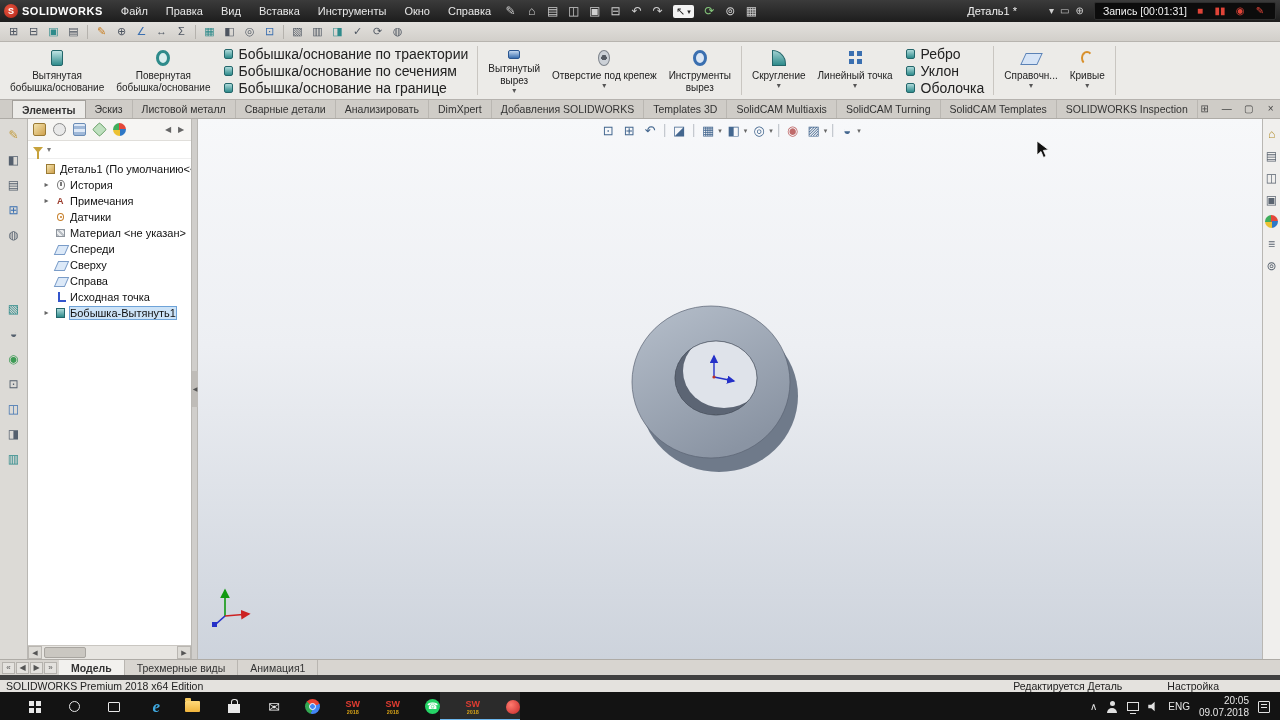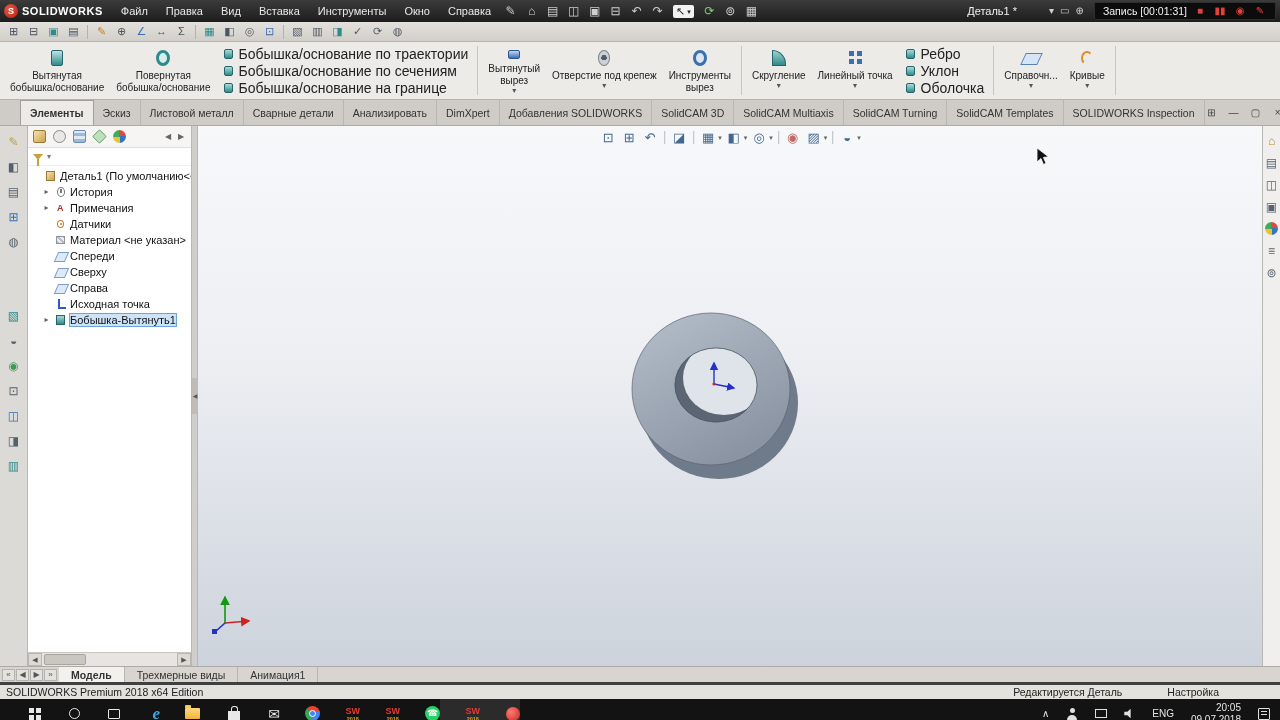--- a/index.html
+++ b/index.html
@@ -52,21 +52,21 @@
   .ri-pattern::before { left:6px; top:4px; width:5px; height:5px; background:#3a6fb0; box-shadow:8px 0 #3a6fb0, 0 8px #3a6fb0, 8px 8px #3a6fb0; }
   .ri-ref::before { left:4px; top:6px; width:15px; height:10px; background:#d6e4f6; border:1px solid #5b82b5; transform:skewX(-25deg); }
   .ri-curves::before { inset:4px 6px; border:2.5px solid; border-color:#d88f2a transparent transparent #d88f2a; border-radius:50%; }
   .si { width:13px; height:12px; position:relative; flex:none; }
   .si::before { content:""; position:absolute; inset:1px 2px; border-radius:2px; }
   .si-teal::before { background:linear-gradient(#aedada,#2e8b8b); border:1px solid #23666a; }
   .si-blue::before { background:linear-gradient(#b9cfe9,#3a6fb0); border:1px solid #2a5590; }
   .si-gray::before { background:linear-gradient(#dbe1e8,#8b9aac); border:1px solid #64748a; }
 
   
-  .cmtabs { height:26px; background:#cfccc7; display:flex; align-items:stretch; padding-left:20px; border-bottom:1px solid #aeaba6; }
+  .cmtabs { height:19px; background:#cfccc7; display:flex; align-items:stretch; padding-left:12px; border-bottom:1px solid #aeaba6; }
   .cmtab { padding:2px 9px; font-size:10.5px; color:#333; border-right:1px solid #bab7b2; display:flex; align-items:center; white-space:nowrap; cursor:default; }
   .cmtab.active { background:#ecebe8; font-weight:bold; border:1px solid #a3a09b; border-bottom:none; }
   .wctrl { margin-left:auto; display:flex; align-items:center; gap:8px; padding-right:8px; color:#444; }
   .wctrl .glyph { font-size:10px; width:14px; }
 
   
   #main { display:flex; height:540px; }
   .left-toolbar { width:28px; background:#dcdad6; border-right:1px solid #b9b7b3; display:flex; flex-direction:column; align-items:center; padding-top:8px; gap:9px; }
   .lt-ico { font-size:12px; color:#55606e; width:18px; height:16px; }
   .lt-ico.teal{color:#2e8b8b;} .lt-ico.blue{color:#3a6fb0;} .lt-ico.gold{color:#c29a3a;} .lt-ico.green{color:#3d9b55;}
@@ -129,21 +129,21 @@
   .ico-beachball { width:13px; height:13px; border-radius:50%; background:conic-gradient(#e4483b 0 90deg,#2e78c6 0 180deg,#ecc132 0 270deg,#3fae5c 0); }
 
   
   .modeltabs { height:16px; background:#d8d5d0; border-top:1px solid #aeaba6; display:flex; align-items:stretch; }
   .mt-nav { display:flex; align-items:center; padding:0 2px; gap:1px; }
   .mt-nav .glyph { width:13px; height:12px; font-size:8px; color:#555; background:#e4e2de; border:1px solid #b5b2ad; }
   .mtab { padding:1px 12px; display:flex; align-items:center; font-size:10.5px; color:#333; border-right:1px solid #b9b6b1; cursor:default; white-space:nowrap; }
   .mtab.active { background:#f2f1ee; font-weight:bold; }
 
   
-  .statusbar { height:17px; background:#e4e2de; border-top:3px solid #404040; display:flex; align-items:center; padding:0 6px; font-size:10.5px; color:#222; }
+  .statusbar { height:17px; background:#e4e2de; border-top:5px solid #404040; display:flex; align-items:center; padding:0 6px; font-size:10.5px; color:#222; }
   .sb-right { margin-left:auto; display:flex; align-items:center; gap:45px; padding-right:55px; }
 
   
   .taskbar { height:29px; background:#131313; display:flex; align-items:stretch; }
   .tcell { width:40px; display:flex; align-items:center; justify-content:flex-end; cursor:default; }
   .tcell.active { background:#2b2b2b; box-shadow:inset 0 -2px 0 #6cb8f0; }
   .ico-win { width:5px; height:5px; background:#e8e8e8; box-shadow:7px 0 #e8e8e8, 0 7px #e8e8e8, 7px 7px #e8e8e8; margin:-6px 6px 0 0; }
   .ico-cortana { width:11px; height:11px; border:1.5px solid #e8e8e8; border-radius:50%; }
   .ico-taskview { width:12px; height:10px; border:1.5px solid #e8e8e8; border-radius:1px; }
   .ico-edge::before { content:"e"; font:bold italic 17px "Liberation Serif", serif; color:#3fa9e0; }
@@ -152,21 +152,21 @@
   .ico-store { width:12px; height:9px; background:#e8e8e8; position:relative; margin-top:4px; }
   .ico-store::before { content:""; position:absolute; top:-5px; left:2.5px; width:5px; height:5px; border:1.5px solid #e8e8e8; border-bottom:none; border-radius:3px 3px 0 0; }
   .ico-mail { color:#e8e8e8; font-size:14px; }
   .ico-chrome { width:15px; height:15px; border-radius:50%; background:conic-gradient(from -50deg, #ea4335 0 120deg, #4285f4 0 240deg, #34a853 0 360deg); position:relative; }
   .ico-chrome::after { content:""; position:absolute; left:4px; top:4px; width:5px; height:5px; background:#4285f4; border:1.5px solid #fff; border-radius:50%; }
   .sw-badge { display:flex; flex-direction:column; align-items:center; line-height:1; }
   .sw-badge .swt { font:bold 9px "Liberation Sans"; color:#e03c31; }
   .sw-badge .swy { font:bold 5.5px "Liberation Sans"; color:#d4a017; }
   .ico-wa { width:15px; height:15px; border-radius:50%; background:#25d366; color:#fff; font-size:9px; display:flex; align-items:center; justify-content:center; }
   .ico-rec { width:14px; height:14px; border-radius:50%; background:radial-gradient(circle at 35% 35%, #ff7a6e, #c62828); }
-  .tray { margin-left:auto; display:flex; align-items:center; gap:17px; padding:0 10px; color:#e6e6e6;justify-content:space-between; }
+  .tray { margin-left:auto; display:flex; align-items:center; gap:9px; padding:0 10px; color:#e6e6e6;justify-content:space-between; }
   .tray .glyph { font-size:10px; color:#e0e0e0; }
   .ico-person { position:relative; width:12px; height:12px; }
   .ico-person::before { content:""; position:absolute; top:0; left:3.5px; width:5px; height:5px; border-radius:50%; background:#e0e0e0; }
   .ico-person::after { content:""; position:absolute; bottom:0; left:1px; width:10px; height:5px; border-radius:5px 5px 0 0; background:#e0e0e0; }
   .ico-net { width:12px; height:9px; border:1.5px solid #e0e0e0; position:relative; }
   .ico-net::after { content:""; position:absolute; left:2px; right:2px; bottom:-4px; height:1.5px; background:#e0e0e0; }
   .ico-speaker { width:11px; height:11px; background:#e0e0e0; clip-path:polygon(0 35%,28% 35%,58% 6%,58% 94%,28% 65%,0 65%); }
   .lang { font-size:10px; }
   .clock { font-size:10px; line-height:12px; text-align:right; }
   .ico-notif { width:12px; height:12px; border:1.5px solid #e0e0e0; border-radius:1px; position:relative; }
@@ -334,21 +334,21 @@
 </div>
 
 <div class="cmtabs">
   <span class="cmtab active">Элементы</span>
   <span class="cmtab">Эскиз</span>
   <span class="cmtab">Листовой металл</span>
   <span class="cmtab">Сварные детали</span>
   <span class="cmtab">Анализировать</span>
   <span class="cmtab">DimXpert</span>
   <span class="cmtab">Добавления SOLIDWORKS</span>
-  <span class="cmtab">SolidCAM 3D</span>
+  <span class="cmtab">Templates 3D</span>
   <span class="cmtab">SolidCAM Multiaxis</span>
   <span class="cmtab">SolidCAM Turning</span>
   <span class="cmtab">SolidCAM Templates</span>
   <span class="cmtab">SOLIDWORKS Inspection</span>
   <div class="wctrl">
     <span class="glyph" data-g="⊞"></span>
     <span class="glyph" data-g="—"></span>
     <span class="glyph" data-g="▢"></span>
     <span class="glyph" data-g="×"></span>
   </div>

